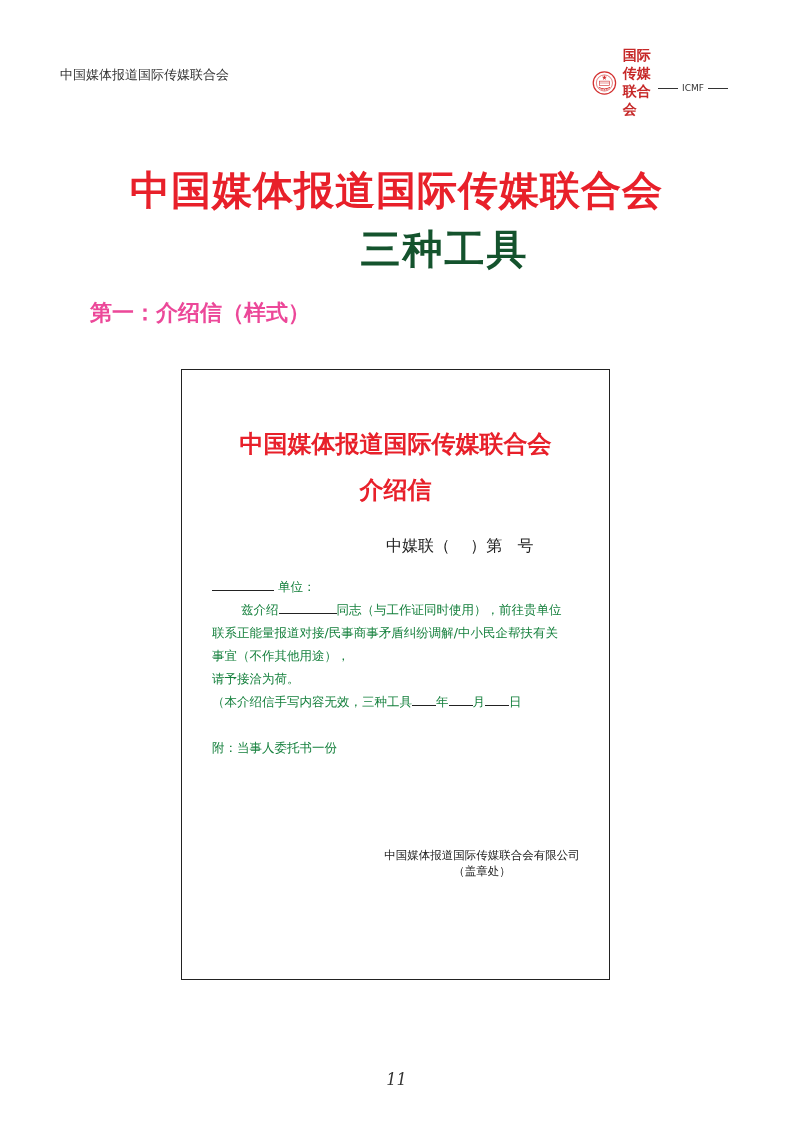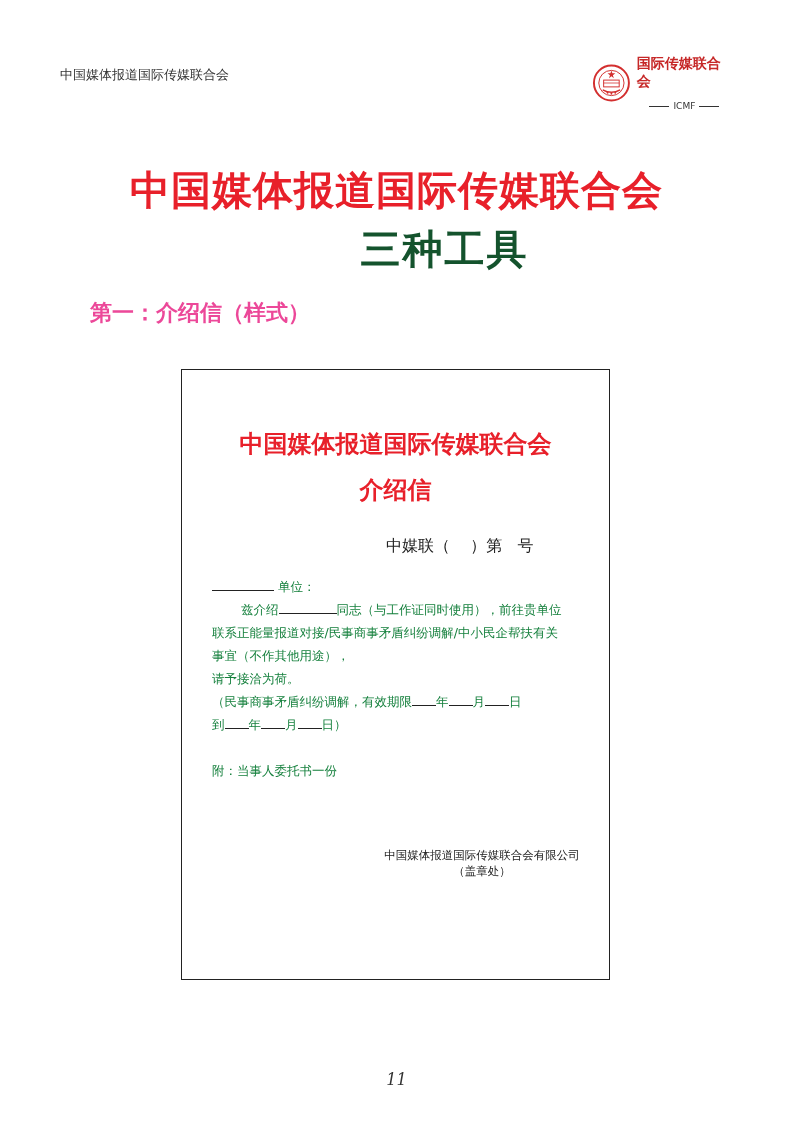--- a/index.html
+++ b/index.html
@@ -1,21 +1,21 @@
 <!DOCTYPE html>
 <html><head>
 <meta charset="utf-8">
 <style>
   html, body { margin:0; padding:0; background:#fff; }
   body { width:793px; height:1122px; position:relative; overflow:hidden;
          font-family:"DejaVu Sans","Liberation Sans",sans-serif; color:#222; }
   .hdr-left { position:absolute; left:60px; top:66px; font-size:13px; color:#333; }
   .logo { position:absolute; left:592px; top:60px; width:140px; height:46px; display:flex; align-items:center; }
   .emblem { width:40px; height:40px; }
-  .logo-text { margin-left:6px; display:flex; flex-direction:column; align-items:center; }
+  .logo-text { margin-left:6px; display:flex; align-items:center; }
   .logo-cn { font-family:"DejaVu Serif","Liberation Serif",serif; font-weight:bold; font-size:14px; color:#c62828; letter-spacing:0px; }
   .logo-en { display:flex; align-items:center; font-size:9px; color:#333; margin-top:10px; }
   .logo-en .line { width:20px; height:1px; background:#333; margin:0 4px; }
   .title1 { position:absolute; left:0; width:793px; top:163px; text-align:center; font-size:40px; font-weight:bold; color:#e8202a; letter-spacing:1px; }
   .title2 { position:absolute; left:0; width:793px; top:222px; text-align:center; font-size:40px; font-weight:bold; color:#14532d; letter-spacing:2px;margin-left:48px; }
   .section { position:absolute; left:90px; top:298px; font-size:22px; font-weight:bold; color:#ec4899; }
   .letter { position:absolute; left:181px; top:369px; width:429px; height:611px; border:1px solid #222; box-sizing:border-box; }
   .l-title1 { position:absolute; left:0; width:100%; top:58px; text-align:center; font-family:"DejaVu Serif","Liberation Serif",serif; font-weight:bold; font-size:24px; color:#e8202a; }
   .l-title2 { position:absolute; left:0; width:100%; top:104px; text-align:center; font-family:"DejaVu Serif","Liberation Serif",serif; font-weight:bold; font-size:24px; color:#e8202a; }
   .l-ref { position:absolute; left:204px; top:166px; font-family:"DejaVu Serif","Liberation Serif",serif; font-size:16px; color:#222; white-space:pre; }
@@ -66,22 +66,21 @@
   <div class="l-title1">中国媒体报道国际传媒联合会</div>
   <div class="l-title2">介绍信</div>
   <div class="l-ref">中媒联（    ）第   号</div>
 
   <div class="l-body">
     <p><span class="blank b-long"></span> <span>单位：</span></p>
     <p class="indent"><span>兹介绍</span><span class="blank b-med"></span><span>同志（与工作证同时使用），前往贵单位</span></p>
     <p>联系正能量报道对接/民事商事矛盾纠纷调解/中小民企帮扶有关</p>
     <p>事宜（不作其他用途），</p>
     <p>请予接洽为荷。</p>
-    <p><span>（民事商事矛盾纠纷调解，有效期限</span><span class="blank b-short"></span><span>年</span><span class="blank b-short"></span><span>月</span><span class="blank b-short"></span><span>日</span></p>
-    <p><span>到</span><span class="blank b-short"></span><span>年</span><span class="blank b-short"></span><span>月</span><span class="blank b-short"></span><span>日</span><span>）</span></p>
+    <p><span>（本介绍信手写内容无效，三种工具</span><span class="blank b-short"></span><span>年</span><span class="blank b-short"></span><span>月</span><span class="blank b-short"></span><span>日</span></p>
     <div class="gap"></div>
     <p>附：当事人委托书一份</p>
   </div>
 
   <div class="l-sign">
     <div>中国媒体报道国际传媒联合会有限公司</div>
     <div>（盖章处）</div>
   </div>
 </div>
 

